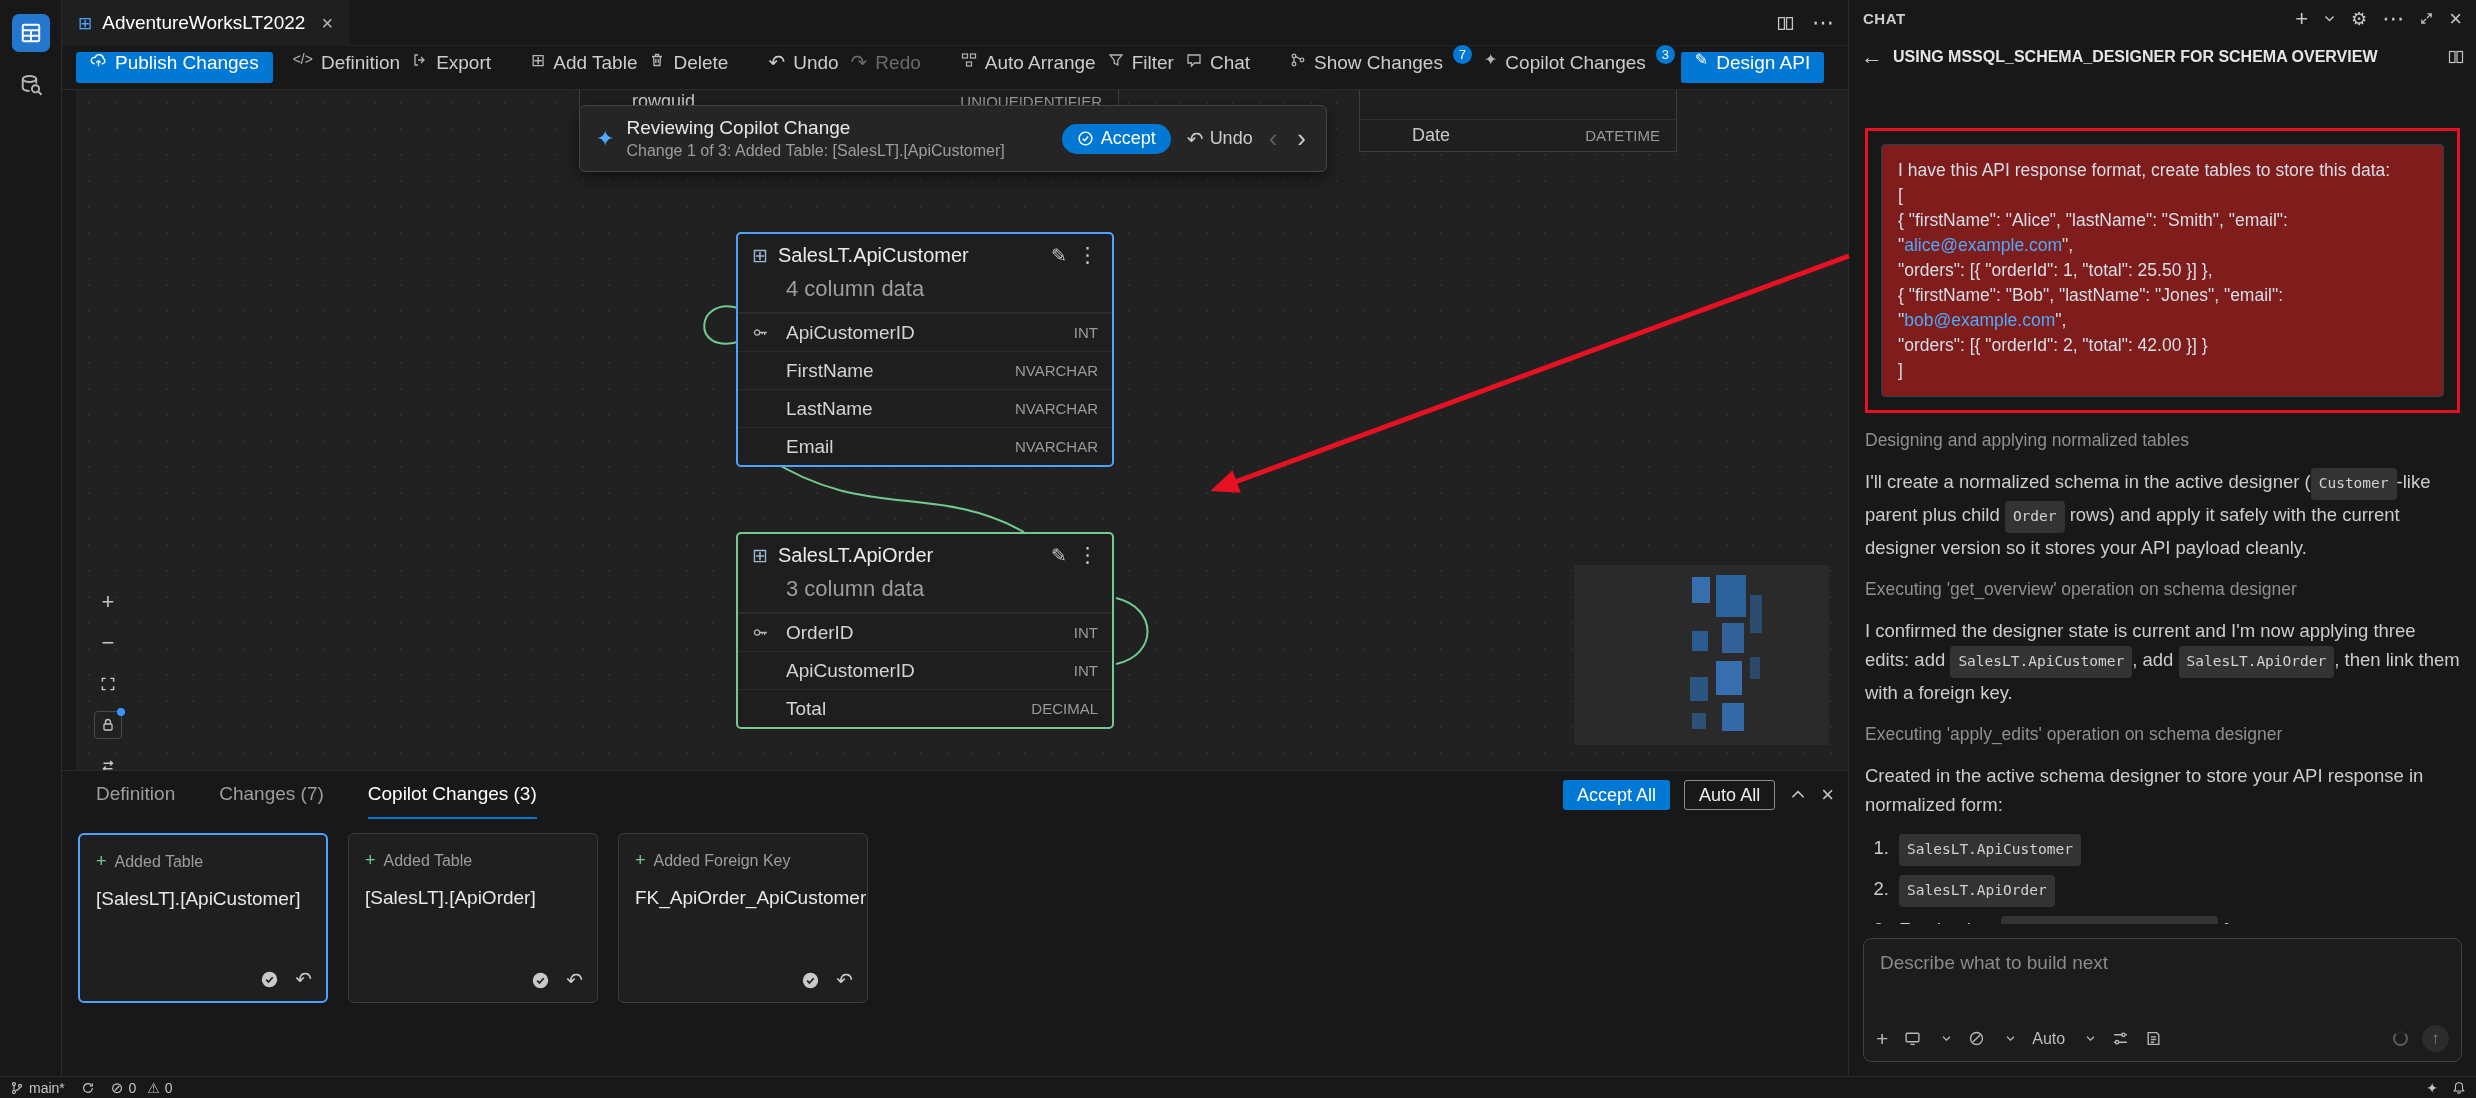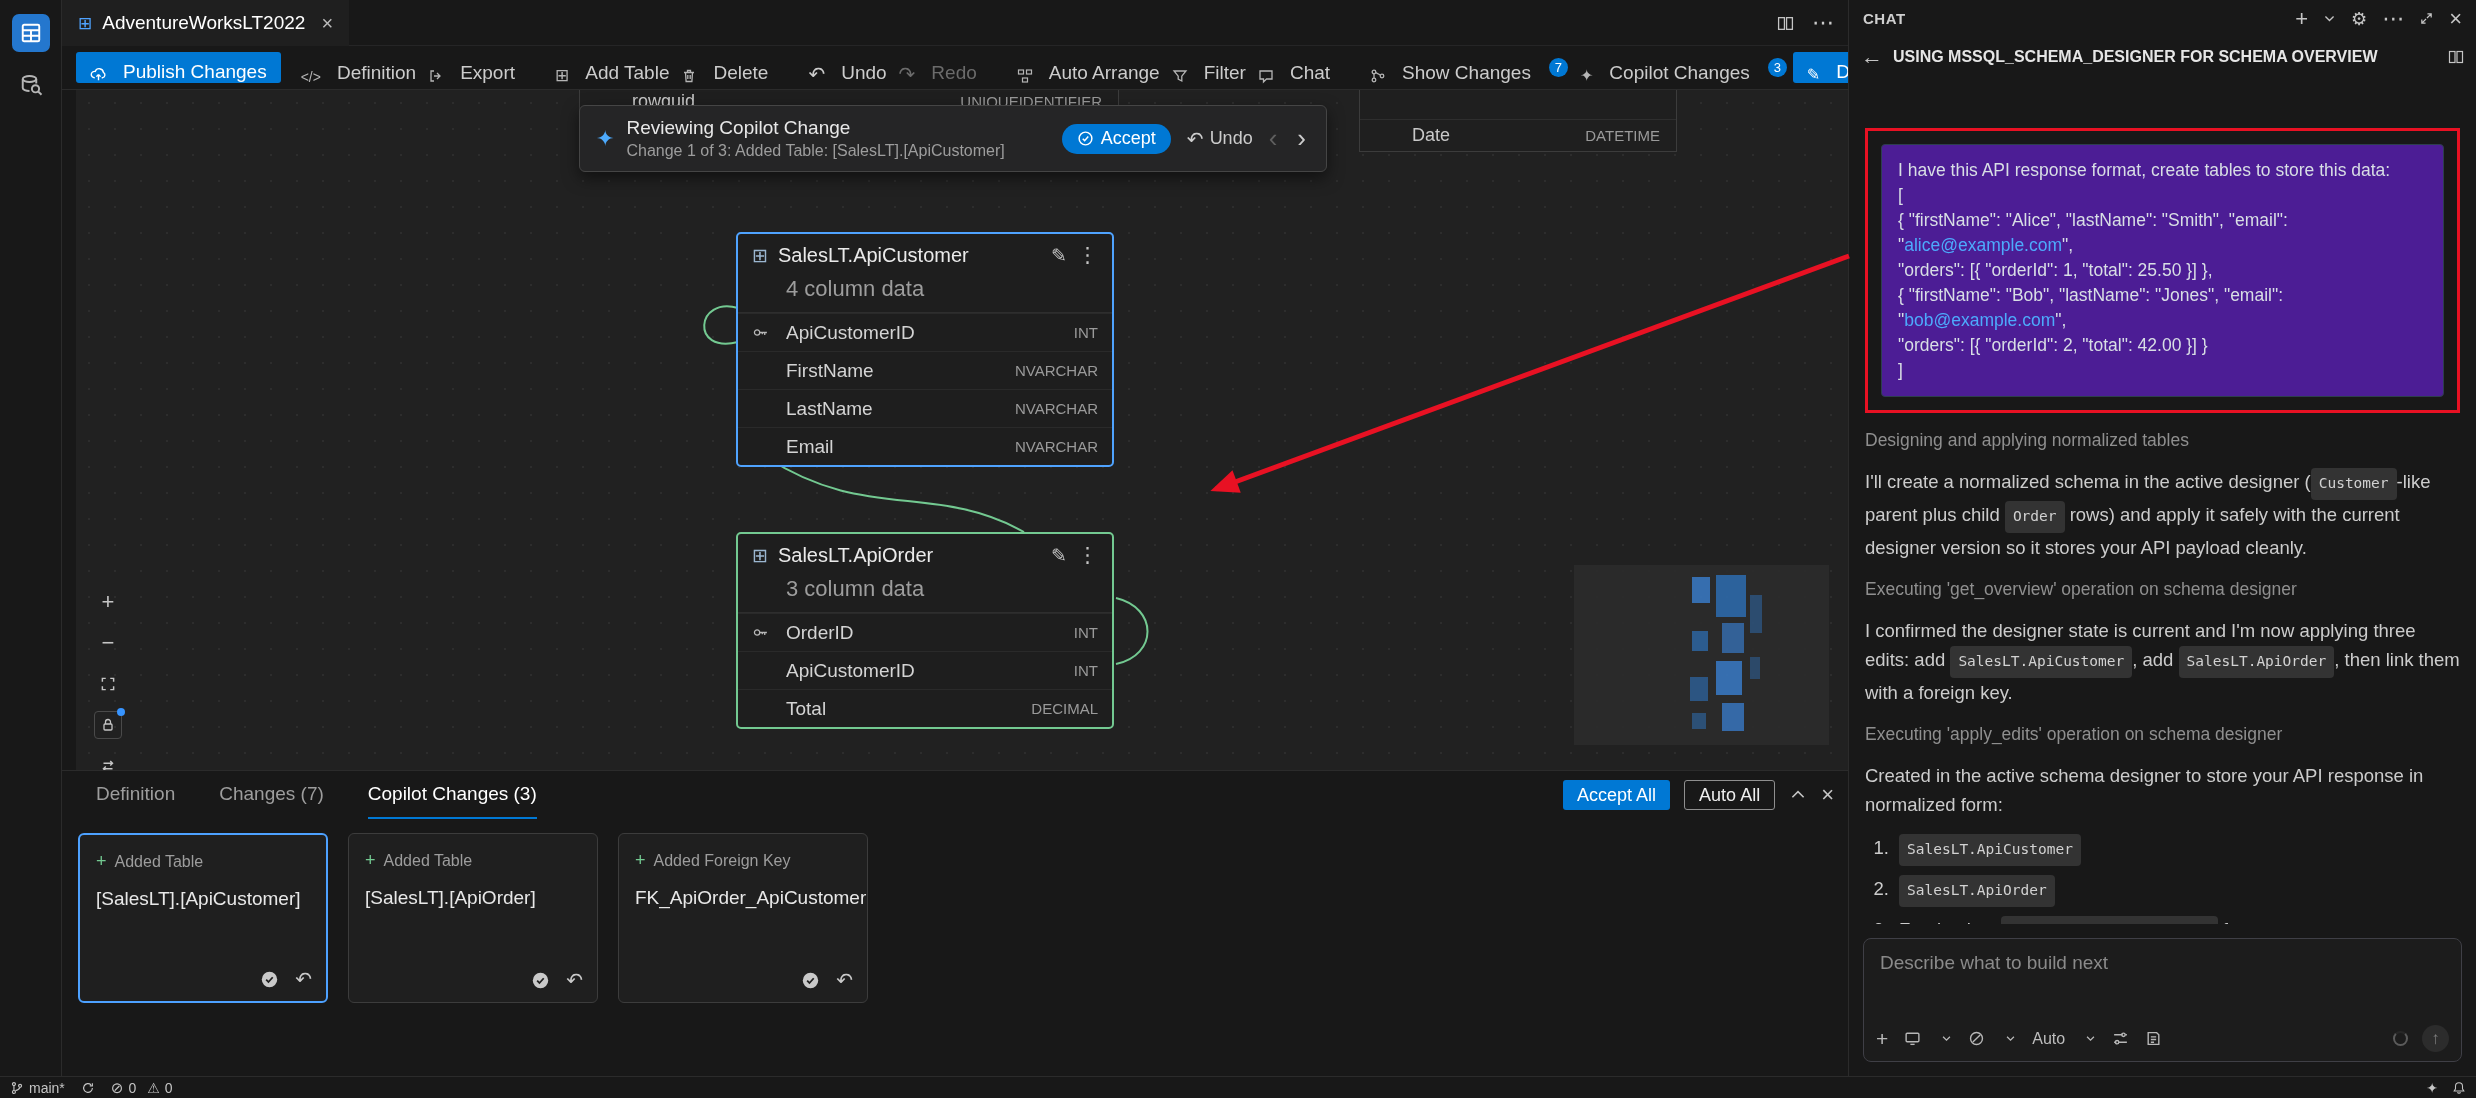--- a/index.html
+++ b/index.html
@@ -16,21 +16,21 @@
   .act-icon.active { background:#2477ce; }
 
   
   #tabbar { left:62px; top:0; width:1786px; height:46px; background:#181818; border-bottom:1px solid #252526; }
   .tab { position:absolute; left:0; top:0; height:46px; padding:0 16px; display:flex; align-items:center; gap:10px; background:#1f1f1f; color:#ffffff; font-size:19px; }
   .tab .close { color:#bbbbbb; font-size:20px; margin-left:6px; cursor:pointer; }
   .tabbar-actions { position:absolute; right:14px; top:0; height:46px; display:flex; align-items:center; gap:18px; color:#cccccc; }
 
   
   #toolbar { left:62px; top:46px; width:1786px; height:44px; border-bottom:1px solid #2b2b2b; display:flex; align-items:center; padding-left:14px; }
-  .tbtn { display:inline-flex; align-items:flex-end; gap:16px; height:32px; padding:0 6px; font-size:19px; color:#cccccc; cursor:pointer; white-space:nowrap; }
+  .tbtn { display:inline-flex; align-items:flex-start; gap:8px; height:32px; padding:0 6px; font-size:19px; color:#cccccc; cursor:pointer; white-space:nowrap; }
   .tbtn.disabled { color:#6b6b6b; }
   .tbtn-primary { background:#0078d4; color:#ffffff; border-radius:3px; padding:0 14px; height:31px; }
   .tsep { width:1px; height:24px; background:#3c3c3c; margin:0 14px; }
   .mr { margin-right:14px; }
   .badge { background:#0078d4; color:#fff; min-width:19px; height:19px; border-radius:10px; font-size:13px; display:inline-flex; align-items:center; justify-content:center; transform:translateY(-7px); margin-left:2px; padding:0 4px; }
 
   
   #canvas { left:76px; top:90px; width:1786px; height:680px; background:#212121;
     background-image:radial-gradient(circle, rgba(255,255,255,.055) 1.3px, transparent 1.3px);
     background-size:26px 26px; overflow:hidden; }
@@ -90,21 +90,21 @@
   
   #chatpanel { left:1848px; top:0; width:628px; height:1076px; background:#181818; border-left:1px solid #2b2b2b; }
   .chat-head { height:37px; display:flex; align-items:center; padding:0 14px; }
   .chat-head .t { font-size:15px; font-weight:bold; letter-spacing:.5px; color:#cfcfcf; }
   .chat-head-icons { margin-left:auto; display:flex; align-items:center; gap:15px; color:#c5c5c5; }
   .chat-title-row { height:39px; display:flex; align-items:center; gap:10px; padding:0 12px; }
   .chat-title-row .back { font-size:22px; color:#c5c5c5; cursor:pointer; }
   .chat-title-row .t { font-size:16px; font-weight:bold; color:#e6e6e6; flex:1; white-space:nowrap; overflow:hidden; text-overflow:ellipsis; }
   #transcript { position:absolute; left:0; right:0; top:76px; bottom:152px; padding:0 16px; overflow:hidden; }
   .redbox { margin-top:52px; border:3px solid #e81123; padding:13px; }
-  .usermsg { background:#4c1d95; border:1px solid #2e3e4e; border-radius:4px; padding:13px 16px; font-size:17.5px; line-height:25px; color:#d8dee5; }
+  .usermsg { background:#7f1d1d; border:1px solid #2e3e4e; border-radius:4px; padding:13px 16px; font-size:17.5px; line-height:25px; color:#d8dee5; }
   .usermsg .link { color:#4daafc; }
   .gstat { margin-top:17px; font-size:17.5px; color:#8f8f8f; }
   .cpara { margin-top:16px; font-size:18.5px; line-height:29px; color:#cccccc; }
   .chip { display:inline-block; background:#333333; border-radius:4px; padding:1px 8px 2px; font-family:"DejaVu Sans Mono", monospace; font-size:14.5px; color:#d2d2d2; white-space:nowrap; }
   .olist { margin-top:14px; }
   .olist .li { display:flex; gap:10px; font-size:18.5px; line-height:29px; color:#cccccc; margin-top:8px; }
   .olist .num { width:24px; text-align:right; flex:none; }
   #chatinput { position:absolute; left:14px; right:14px; bottom:14px; height:124px; border:1px solid #3f3f46; border-radius:8px; background:#1c1c1c; }
   #chatinput textarea { width:100%; height:62px; background:transparent; border:none; outline:none; resize:none; color:#cccccc; font-family:"Liberation Sans", sans-serif; font-size:19px; padding:13px 16px; }
   #chatinput textarea::placeholder { color:#8a8a8a; }

